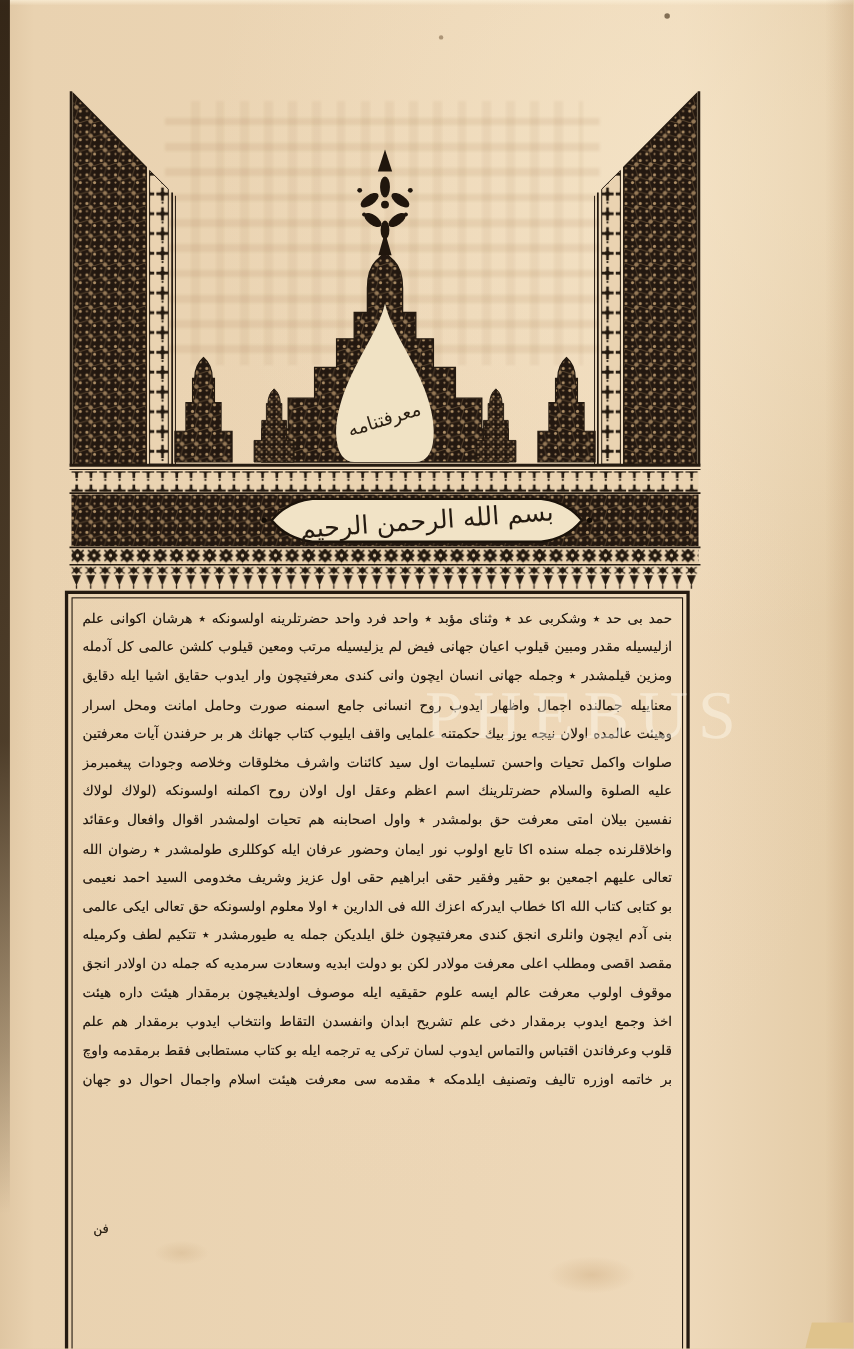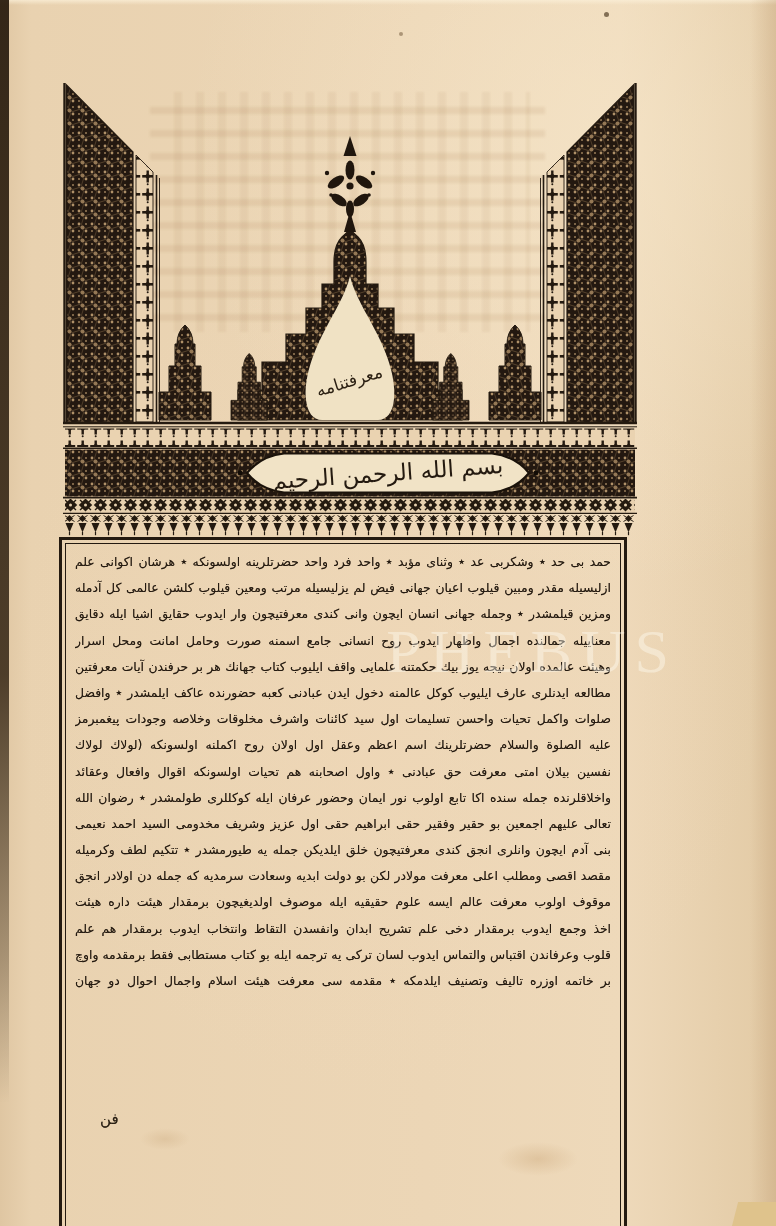--- a/index.html
+++ b/index.html
@@ -25,22 +25,22 @@
     background:repeating-linear-gradient(90deg, rgba(146,98,54,0) 0 14px, rgba(146,98,54,.07) 14px 22px);
     filter:blur(1.2px);}
   svg.headpiece{position:absolute;left:63px;top:78px;width:574px;height:460px;}
   
   .textblock{position:absolute;left:59px;top:537px;width:568px;height:741px;border:3.5px solid #241a10;box-sizing:border-box;}
   .textblock-inner{position:absolute;left:3px;top:3px;right:3px;bottom:3px;border:1.5px solid #241a10;}
   .lines{position:absolute;left:9px;top:5px;right:9px;bottom:2px;direction:rtl;}
   .tline{height:26.2px;line-height:26.2px;overflow:hidden;font-size:12.4px;color:#241a10;
     text-align:justify;text-align-last:justify;font-family:"DejaVu Sans",sans-serif;
     text-shadow:0 0 .4px rgba(36,26,16,.55);}
-  .catchword{position:absolute;left:100px;top:1110px;font-size:15px;color:#2a2014;direction:rtl;
-    font-family:Liberation Sans, sans-serif;text-shadow:0 0 .4px rgba(36,26,16,.5);}
+  .catchword{position:absolute;left:86px;top:1110px;font-size:12px;color:#2a2014;direction:rtl;
+    font-family:Liberation Mono, monospace;text-shadow:0 0 .4px rgba(36,26,16,.5);}
   .watermark{position:absolute;left:214px;top:596px;width:464px;height:110px;
     font-family:"Liberation Serif",serif;font-size:62px;font-weight:400;letter-spacing:9px;
     color:rgba(255,252,244,.42);filter:blur(.5px);text-align:right;line-height:110px;pointer-events:none;}
   .corner-patch{position:absolute;right:0;bottom:0;width:44px;height:24px;background:#dfc38c;
     clip-path:polygon(14% 0,100% 0,100% 100%,0 100%);filter:blur(.4px);}
   .stain1{position:absolute;left:498px;top:1142px;width:80px;height:34px;border-radius:50%;
     background:radial-gradient(closest-side, rgba(187,144,92,.28), rgba(187,144,92,0));}
   .stain2{position:absolute;left:140px;top:1128px;width:50px;height:22px;border-radius:50%;
     background:radial-gradient(closest-side, rgba(180,140,90,.2), rgba(180,140,90,0));}
   .speck1{position:absolute;left:604px;top:12px;width:5px;height:5px;border-radius:50%;background:rgba(70,50,28,.65);}
@@ -153,26 +153,26 @@
   </svg>
 
   <div class="textblock">
     <div class="textblock-inner">
       <div class="lines">
         <div class="tline">حمد بى حد ٭ وشكربى عد ٭ وثناى مؤبد ٭ واحد فرد واحد حضرتلرينه اولسونكه ٭ هرشان اكوانى علم</div>
         <div class="tline">ازليسيله مقدر ومبين قيلوب اعيان جهانى فيض لم يزليسيله مرتب ومعين قيلوب كلشن عالمى كل آدمله معطر</div>
         <div class="tline">ومزين قيلمشدر ٭ وجمله جهانى انسان ايچون وانى كندى معرفتيچون وار ايدوب حقايق اشيا ايله دقايق</div>
         <div class="tline">معناييله جمالنده اجمال واظهار ايدوب روح انسانى جامع اسمنه صورت وحامل امانت ومحل اسرار ايتمشدر</div>
         <div class="tline">وهيئت عالمده اولان نيجه يوز بيك حكمتنه علمايى واقف ايليوب كتاب جهانك هر بر حرفندن آيات معرفتين</div>
-        <div class="tline">مطالعه ايدنلرى عارف ايليوب كوكل عالمنه دخول ايدن عبادنى كعبه حضورنده عاكف ايلمشدر ٭ وافضل</div>
         <div class="tline">صلوات واكمل تحيات واحسن تسليمات اول سيد كائنات واشرف مخلوقات وخلاصه وجودات پيغمبرمز</div>
         <div class="tline">عليه الصلوة والسلام حضرتلرينك اسم اعظم وعقل اول اولان روح اكملنه اولسونكه (لولاك لولاك</div>
-        <div class="tline">نفسين بيلان امتى معرفت حق عبادنى ٭ واول اصحابنه هم تحيات اولسونكه اقوال وافعال وعقائد</div>
+        <div class="tline">نفسين بيلان امتى معرفت حق بولمشدر ٭ واول اصحابنه هم تحيات اولمشدر اقوال وافعال وعقائد</div>
         <div class="tline">واخلاقلرنده جمله سنده اكا تابع اولوب نور ايمان وحضور عرفان ايله كوكللرى طولمشدر ٭ رضوان الله</div>
         <div class="tline">تعالى عليهم اجمعين بو حقير وفقير حقى ابراهيم حقى اول عزيز وشريف مخدومى السيد احمد نعيمى ايچون</div>
+        <div class="tline">بو كتابى كتاب الله اكا خطاب ايدركه اعزك الله فى الدارين ٭ اولا معلوم اولسونكه حق تعالى ايكى عالمى</div>
         <div class="tline">بنى آدم ايچون وانلرى انجق كندى معرفتيچون خلق ايلديكن جمله يه طيورمشدر ٭ تتكيم لطف وكرميله</div>
         <div class="tline">مقصد اقصى ومطلب اعلى معرفت مولادر لكن بو دولت ابديه وسعادت سرمديه كه جمله دن اولادر انجق</div>
         <div class="tline">موقوف اولوب معرفت عالم ايسه علوم حقيقيه ايله موصوف اولديغيچون برمقدار هيئت داره هيئت وحكمتدن</div>
         <div class="tline">اخذ وجمع ايدوب برمقدار دخى علم تشريح ابدان وانفسدن التقاط وانتخاب ايدوب برمقدار هم علم</div>
         <div class="tline">قلوب وعرفاندن اقتباس والتماس ايدوب لسان تركى يه ترجمه ايله بو كتاب مستطابى فقط برمقدمه واوچ فن</div>
         <div class="tline">بر خاتمه اوزره تاليف وتصنيف ايلدمكه ٭ مقدمه سى معرفت هيئت اسلام واجمال احوال دو جهان</div>
       </div>
     </div>
   </div>
 

